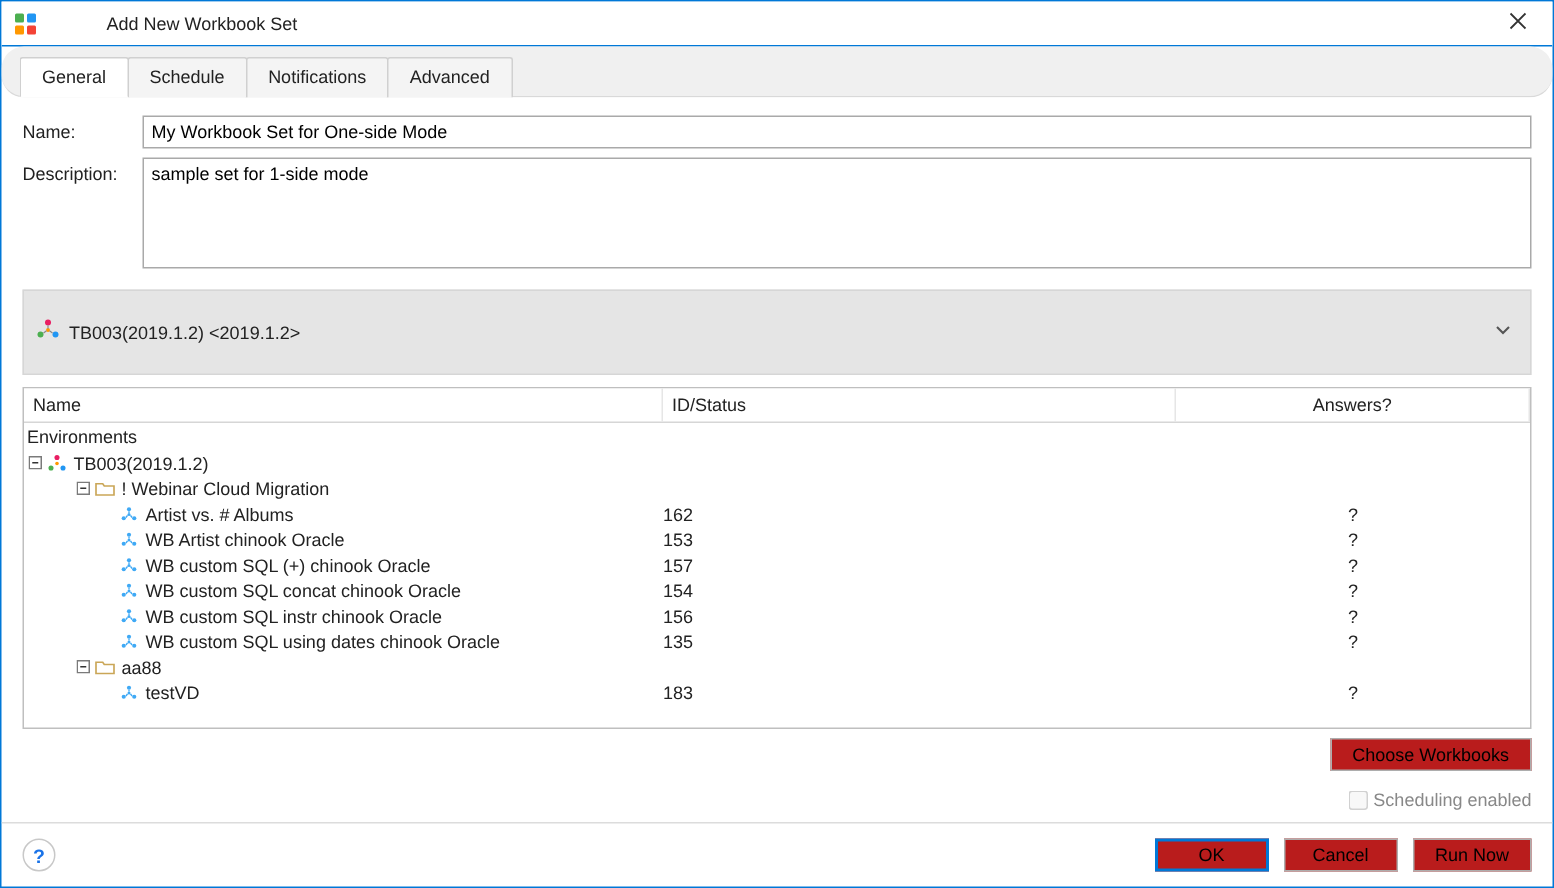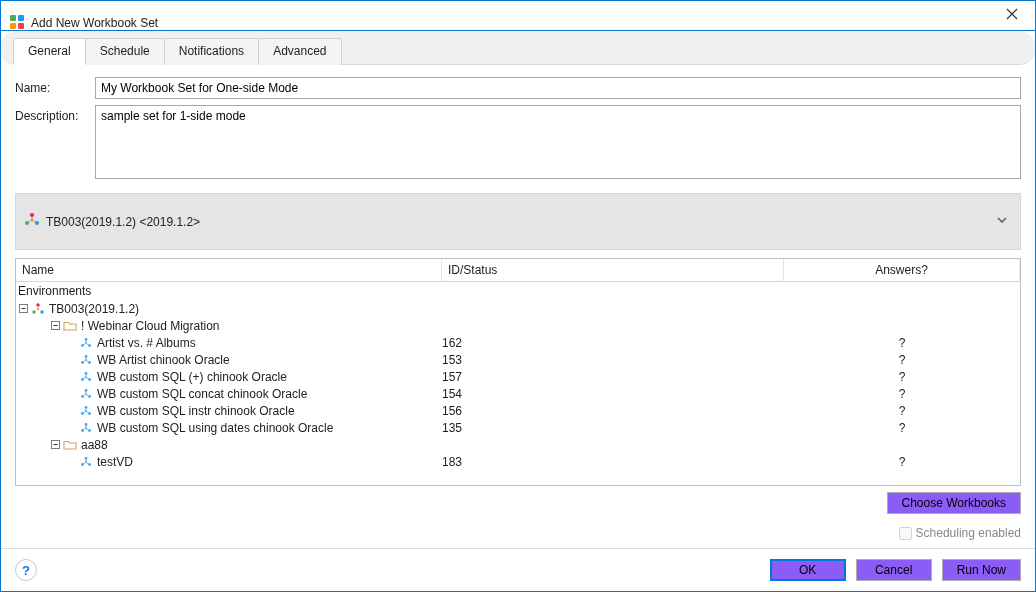--- a/index.html
+++ b/index.html
@@ -14,24 +14,25 @@
     overflow: hidden;
     display: flex;
     flex-direction: column;
     border: 1px solid #0078d7;
   }
 
   
   .titlebar {
     height: 30px;
     display: flex;
-    align-items: flex-end;
+    align-items: center;
     border-bottom: 1px solid #0078d7;
     background: #fff;
     padding: 0 0 0 8px;
+    gap: 40px;
   }
   .titlebar .app-icon svg { width: 16px; height: 16px; display:block; }
   .titlebar .title { margin-left: 6px; font-size: 12px; }
   .titlebar .spacer { flex: 1; }
   .titlebar .close {
     width: 46px; height: 30px; display:flex; align-items:center; justify-content:center;
     cursor: pointer;
   }
   .titlebar .close svg { width: 12px; height: 12px; }
 
@@ -152,21 +153,21 @@
   .node-icon { display:inline-flex; width:16px; height:16px; align-items:center; justify-content:center; margin-right:3px;}
   .node-icon svg { width:14px; height:14px; }
 
   
   .under-tree {
     display:flex; justify-content:flex-end; align-items:center;
     gap:12px; margin-top:6px; flex-direction:column;
   }
   .under-tree-row1, .under-tree-row2 { display:flex; width:100%; justify-content:flex-end; align-items:center; }
   button.win {
-    background: #8b5cf6;
+    background: #b91c1c;
     border: 1px solid #adadad;
     padding: 3px 14px;
     font-family: inherit;
     font-size: 12px;
     cursor: pointer;
   }
   button.win.primary { border: 2px solid #0078d7; padding: 2px 27px; }
   .sched-chk {
     display:flex; align-items:center; color:#888; gap:4px; font-size:12px;
   }

